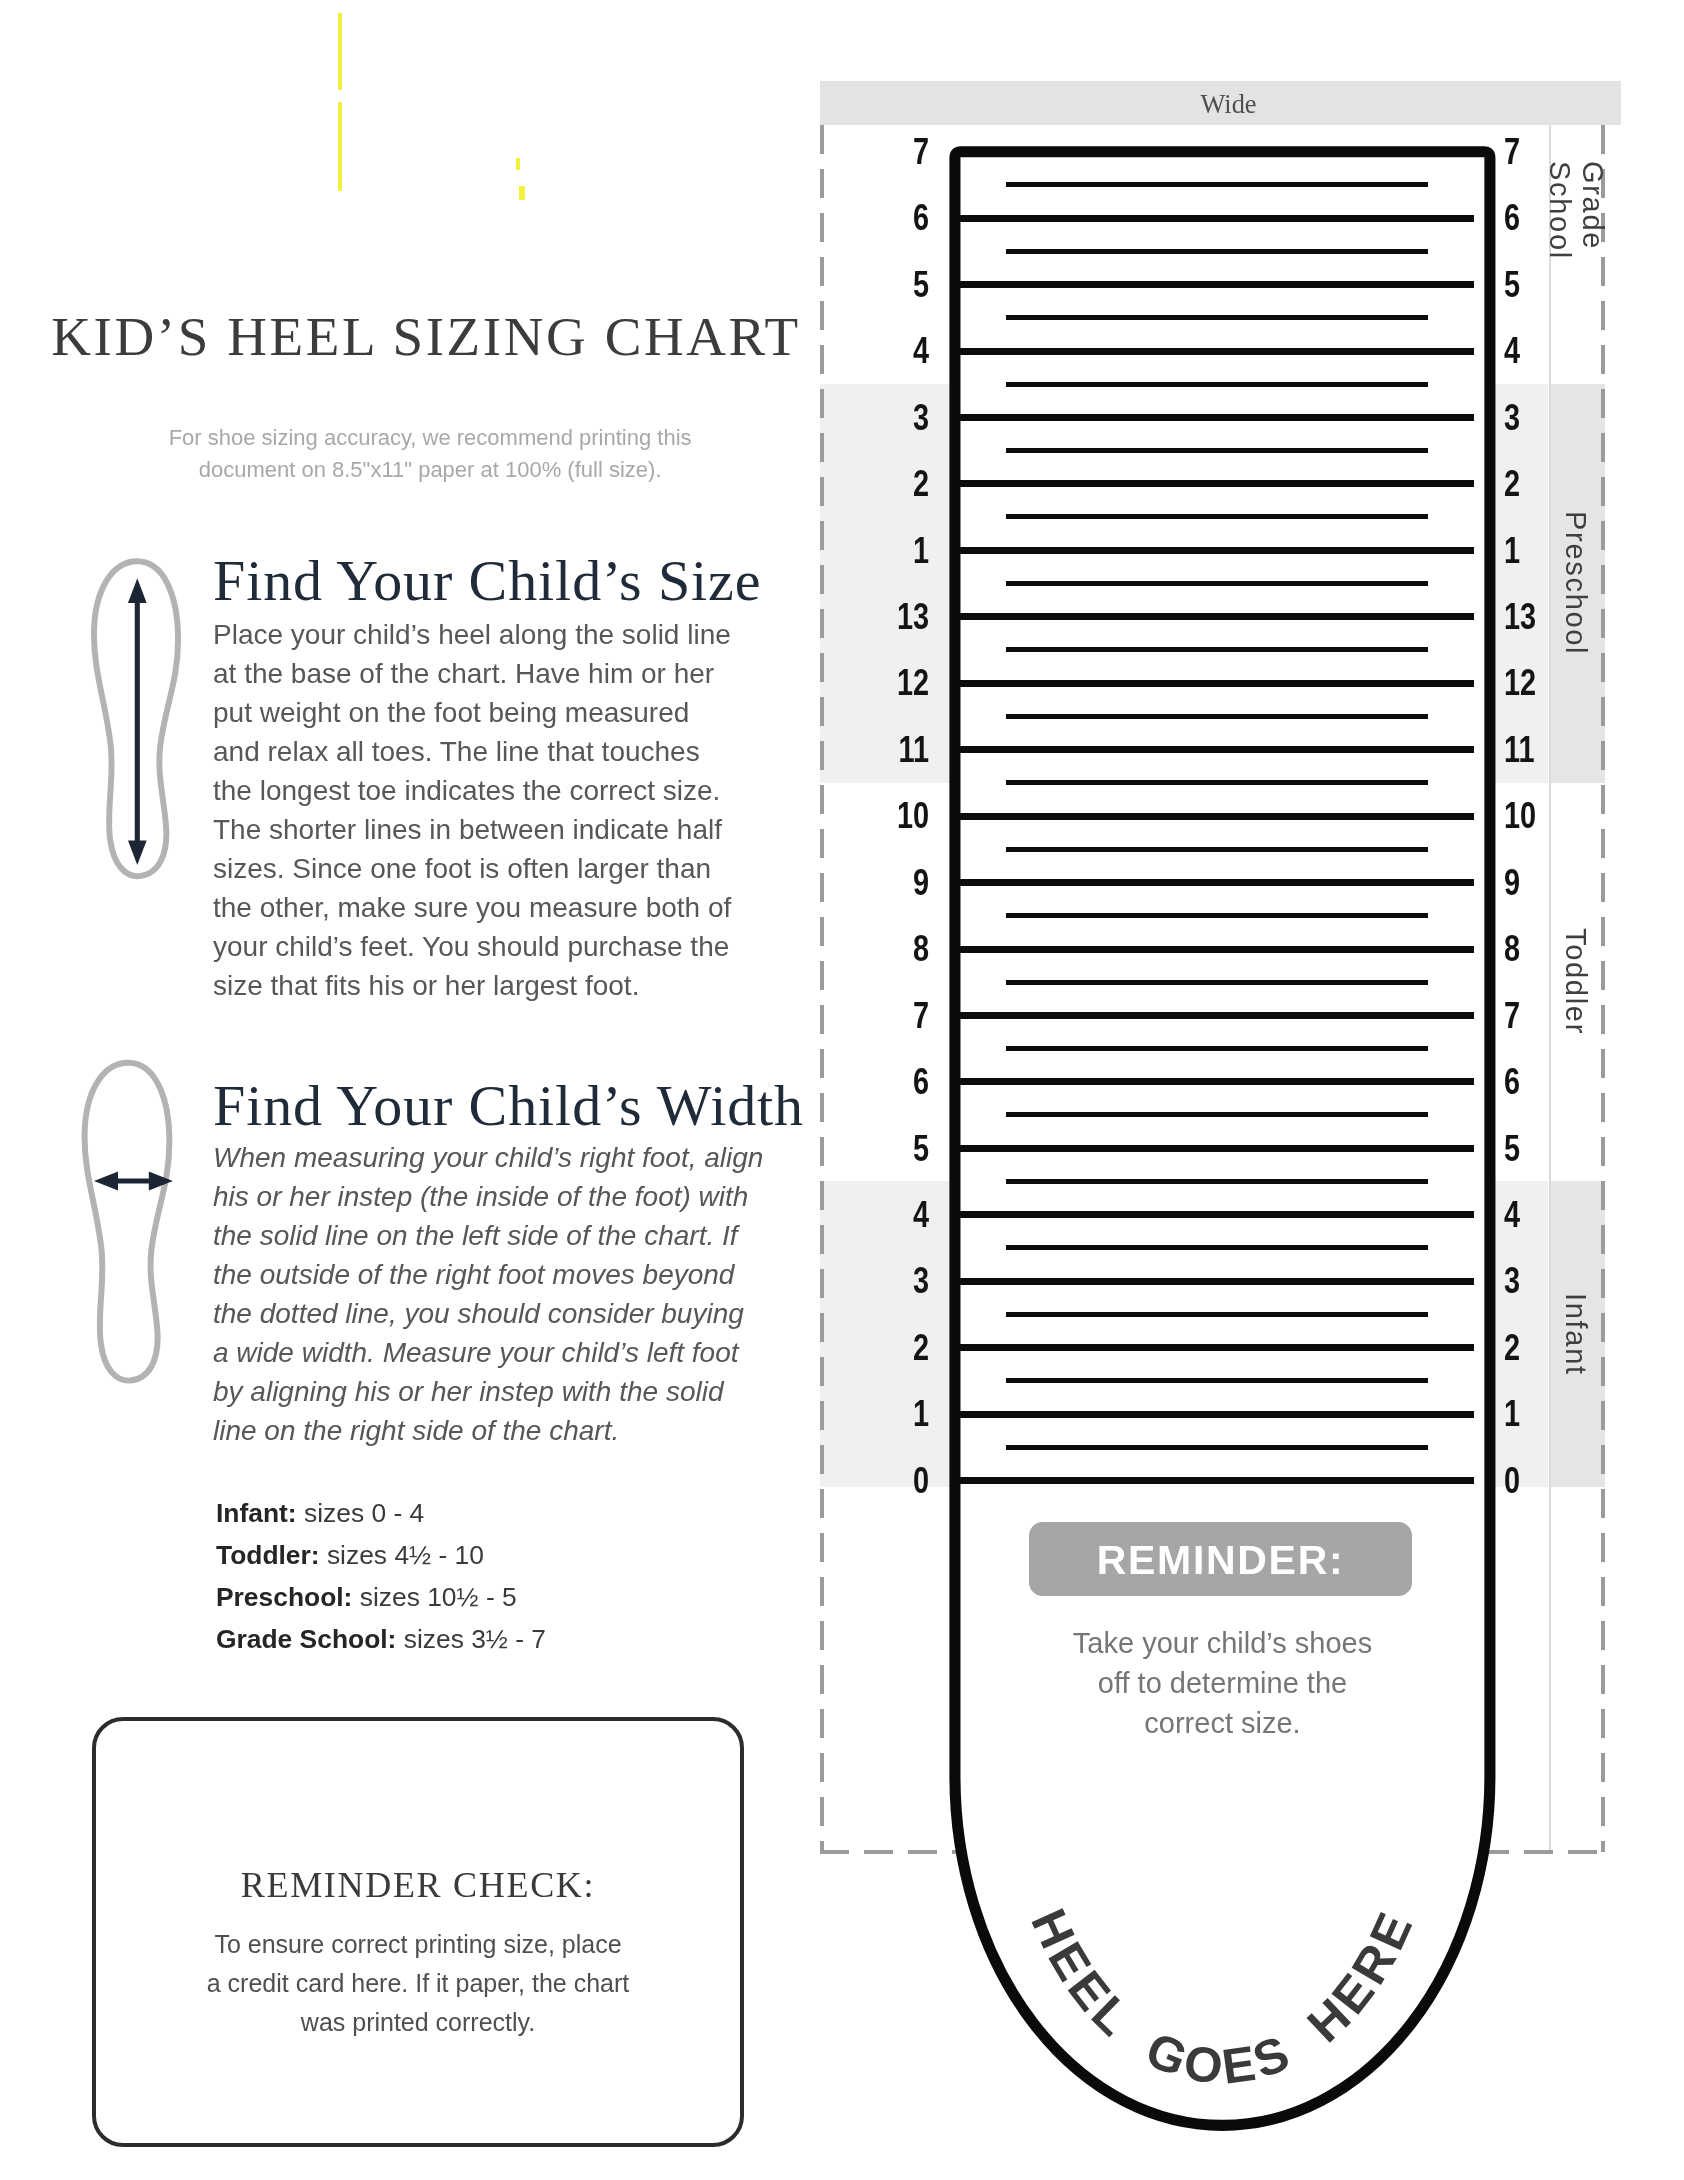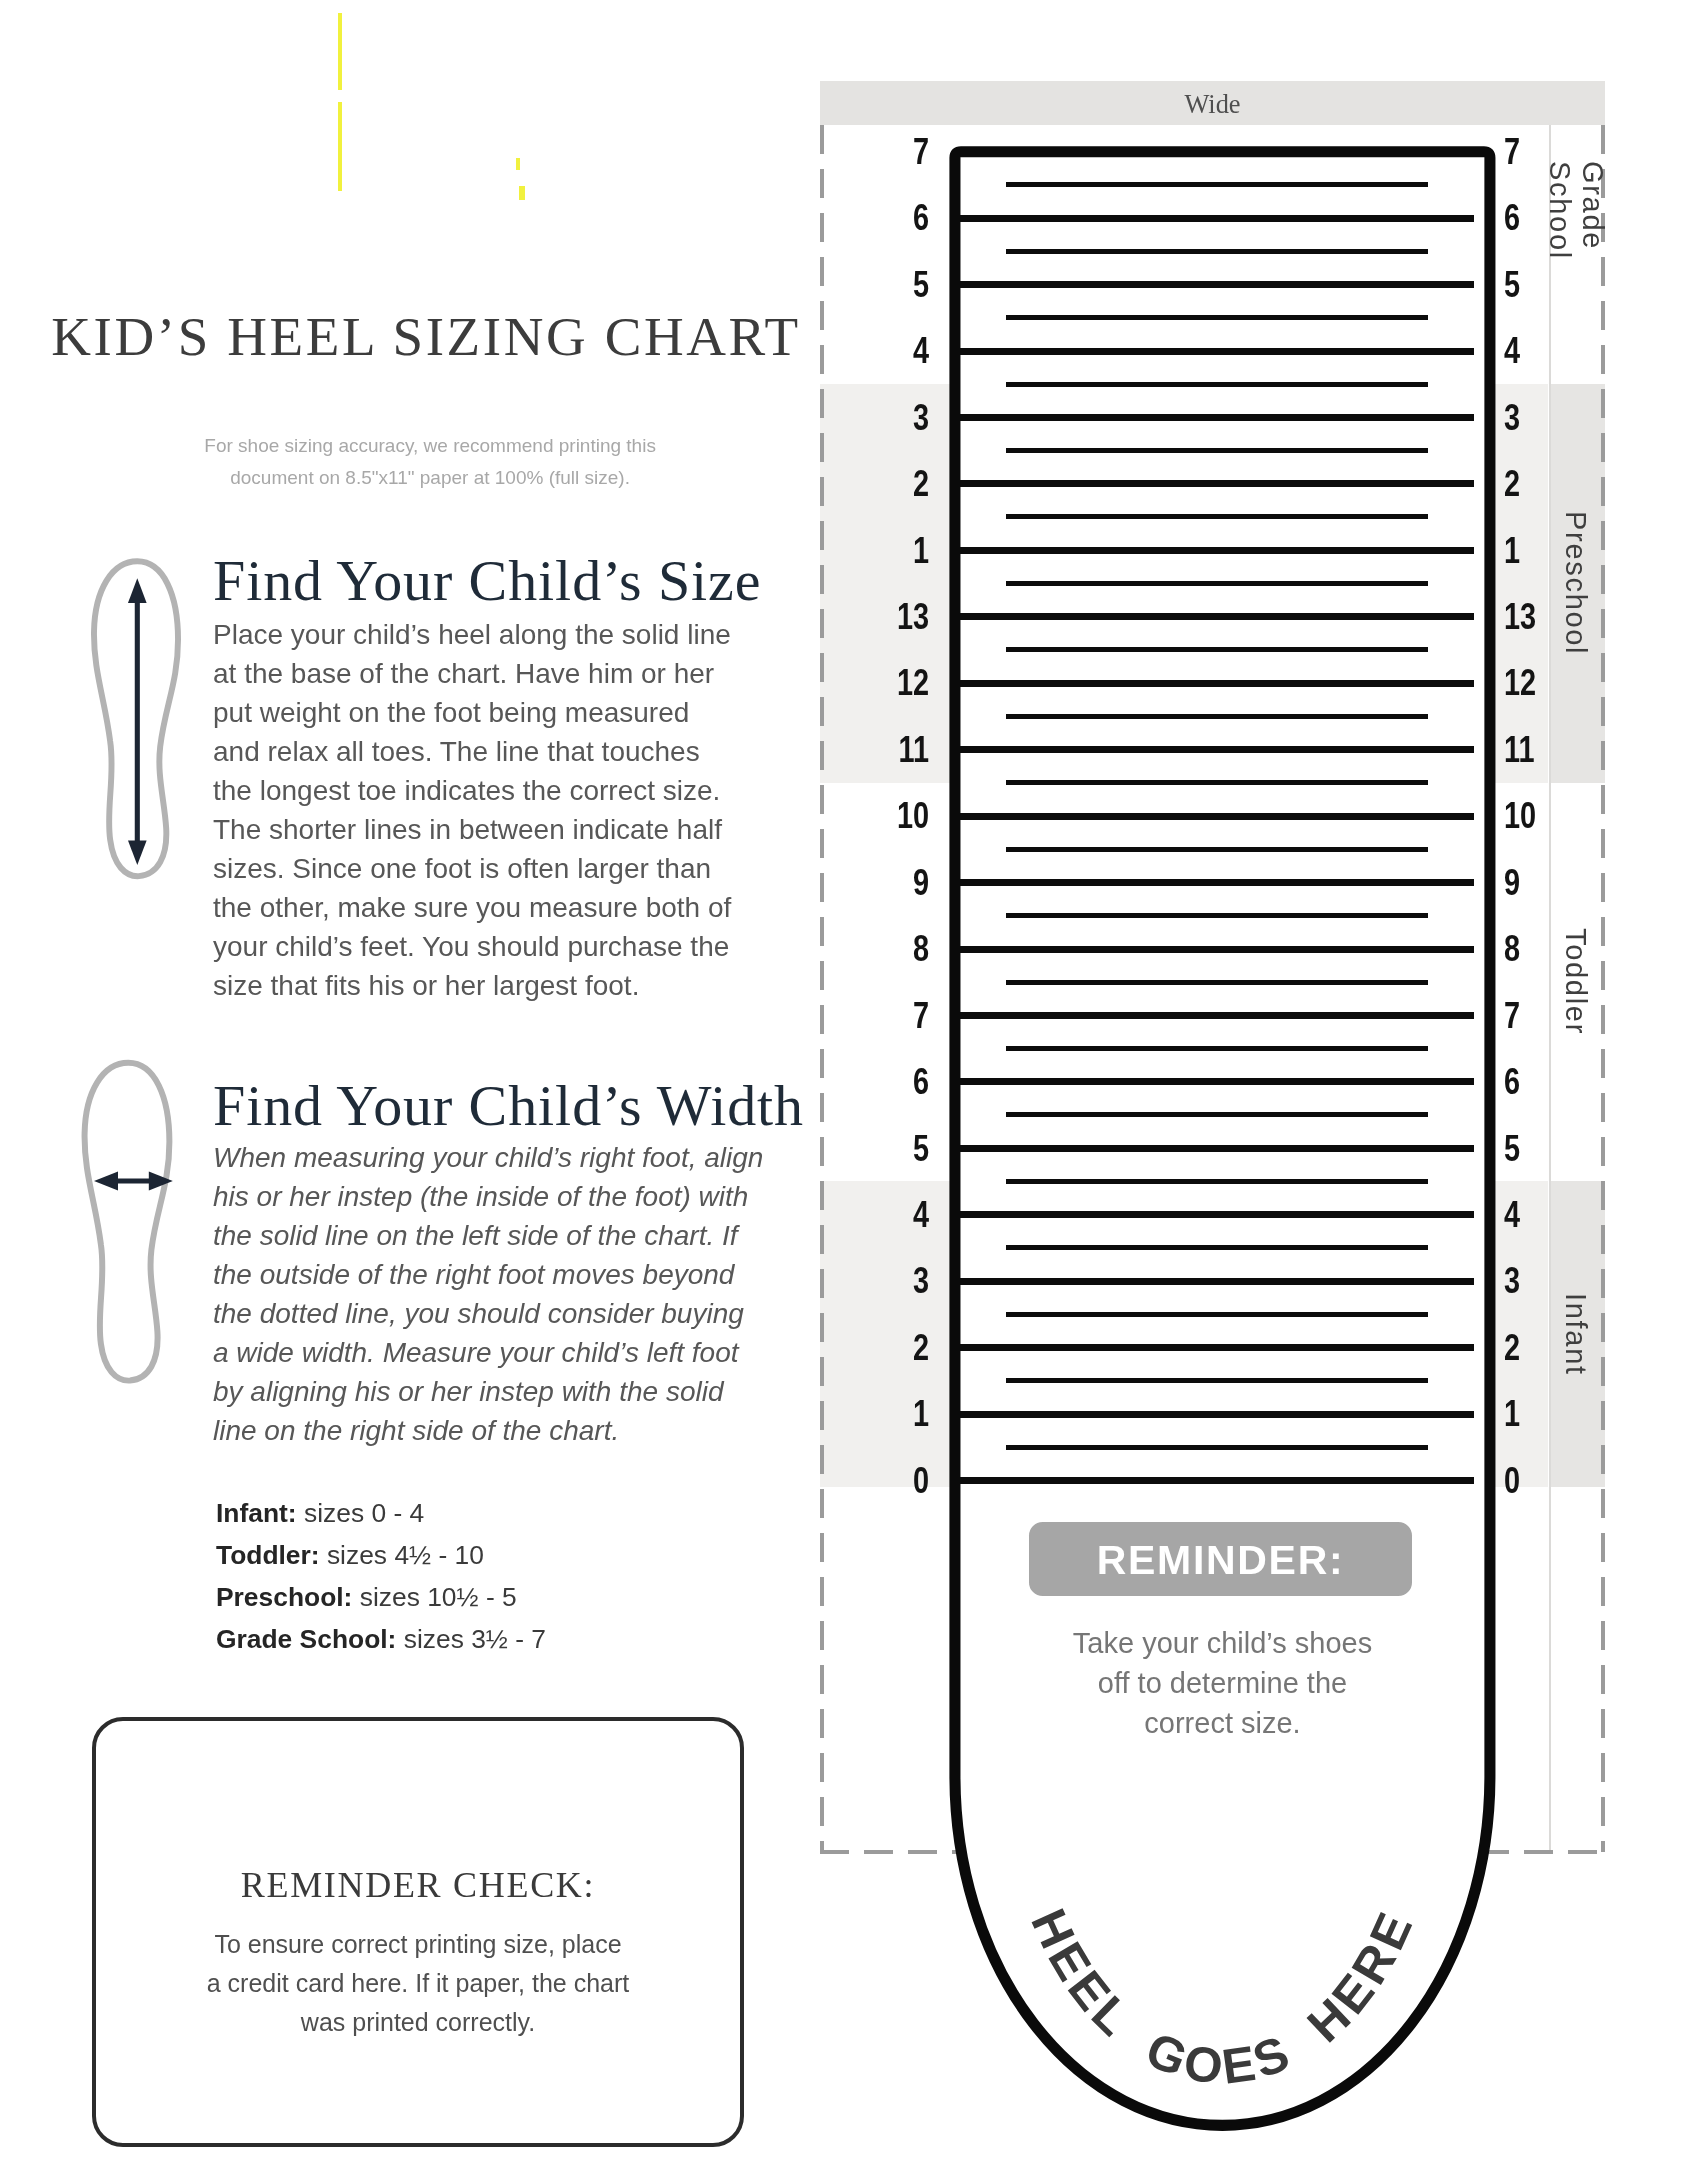--- a/index.html
+++ b/index.html
@@ -3,41 +3,41 @@
 <meta charset="utf-8">
 <style>
   html,body{margin:0;padding:0;background:#fff;}
   .page{position:relative;width:1685px;height:2181px;background:#ffffff;overflow:hidden;
         font-family:"Liberation Sans",sans-serif;}
 
   
   .doc-title{position:absolute;left:17px;top:305px;width:818px;text-align:center;
     font-family:"Liberation Serif",serif;font-weight:400;font-size:55px;letter-spacing:2.6px;color:#3c3c3c;}
   .doc-subtitle{position:absolute;left:25.6px;top:422px;width:809px;text-align:center;
-    font-size:19px;line-height:31.5px;color:#a8a8a8;margin-top:8px;}
+    font-size:22px;line-height:31.5px;color:#a8a8a8;}
   .section-heading{position:absolute;font-family:"Liberation Serif",serif;font-size:58px;
     color:#1f2b38;letter-spacing:0.9px;}
   .section-body{position:absolute;font-size:28px;line-height:39px;color:#575757;
     white-space:pre-line;width:664px;}
   .ranges{position:absolute;left:216px;top:1492px;font-size:26.4px;color:#3a3a3a;}
   .ranges .row{height:42px;line-height:42px;}
   .ranges b{color:#252525;}
   .accuracy-box{position:absolute;left:92px;top:1717px;width:652px;height:430px;
     border:4.3px solid #2c2c2c;border-radius:31px;box-sizing:border-box;text-align:center;}
   .accuracy-heading{margin-top:143px;font-family:"Liberation Serif",serif;font-size:36px;
     letter-spacing:1.7px;color:#3a3a3a;}
   .accuracy-body{margin-top:19px;font-size:25px;line-height:39px;color:#4f4f4f;white-space:pre-line;}
 
   
   .art{position:absolute;background:#f1f13e;}
 
   
   .wide-band{position:absolute;left:820px;top:81px;width:785px;height:44px;background:#e4e3e1;
     z-index:3;text-align:center;font-family:"Liberation Serif",serif;font-size:26.4px;
-    line-height:46px;color:#4f4f4f;}
+    line-height:46px;color:#4f4f4f;padding-left:16px;}
   .dash-v{position:absolute;width:4.3px;top:125px;height:1727px;z-index:2;
     background:repeating-linear-gradient(180deg,#9b9b9b 0 29px,transparent 29px 44px);}
   .dash-h{position:absolute;left:820px;width:785px;top:1850px;height:4.3px;z-index:2;
     background:repeating-linear-gradient(90deg,#9b9b9b 0 29px,transparent 29px 44px);}
   .col-divider{position:absolute;left:1549px;top:125px;width:1.7px;height:1725px;background:#dbdad8;z-index:1;}
   .foot-svg{position:absolute;left:0;top:0;z-index:3;pointer-events:none;}
 
   .band{position:absolute;background:#f1f0ee;z-index:1;}
   .band-col{background:#e6e5e3;}
   .cat-label{position:absolute;width:51px;writing-mode:vertical-rl;display:flex;align-items:center;

